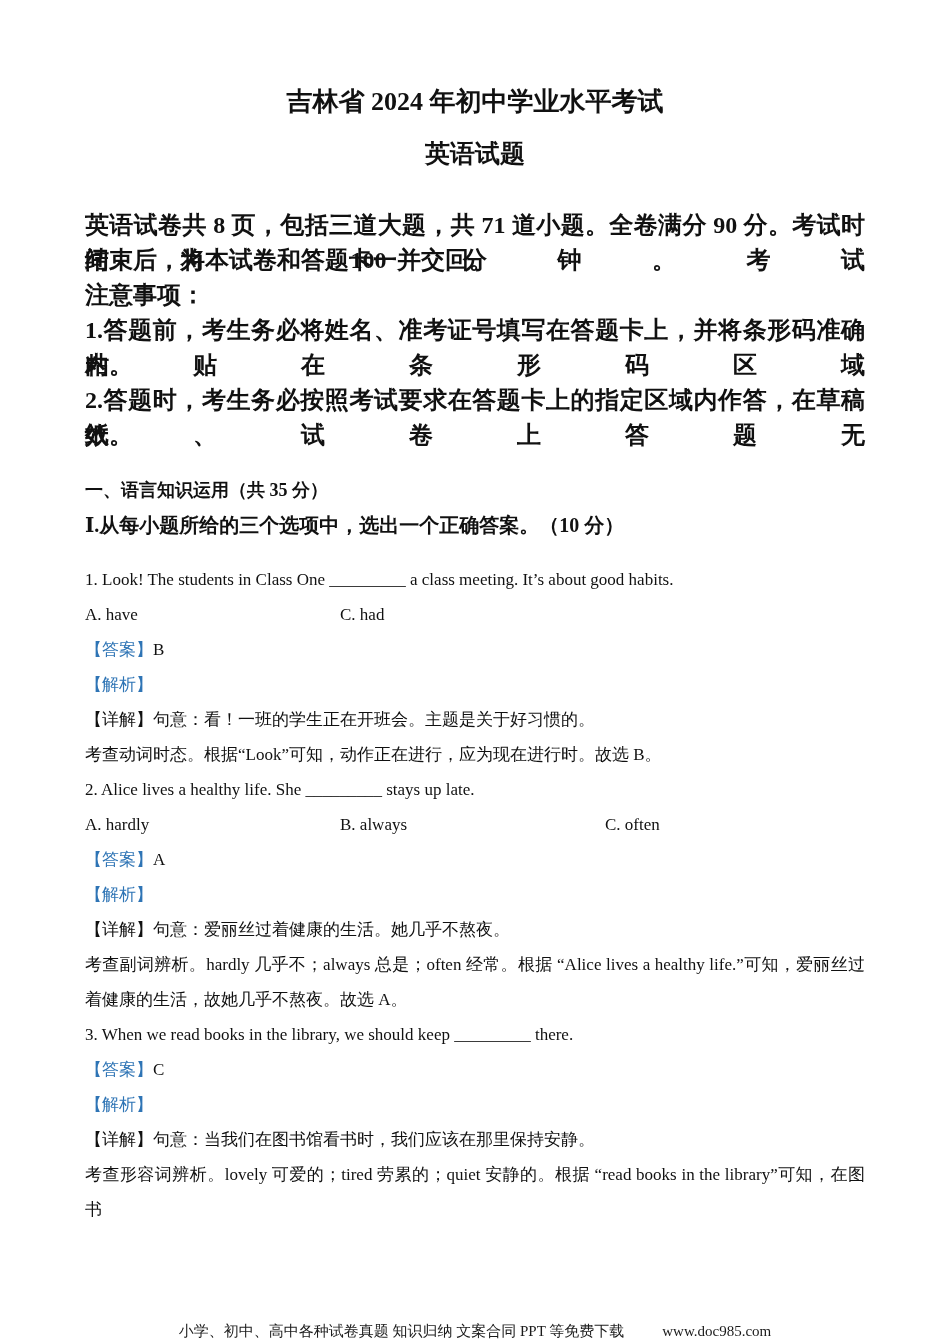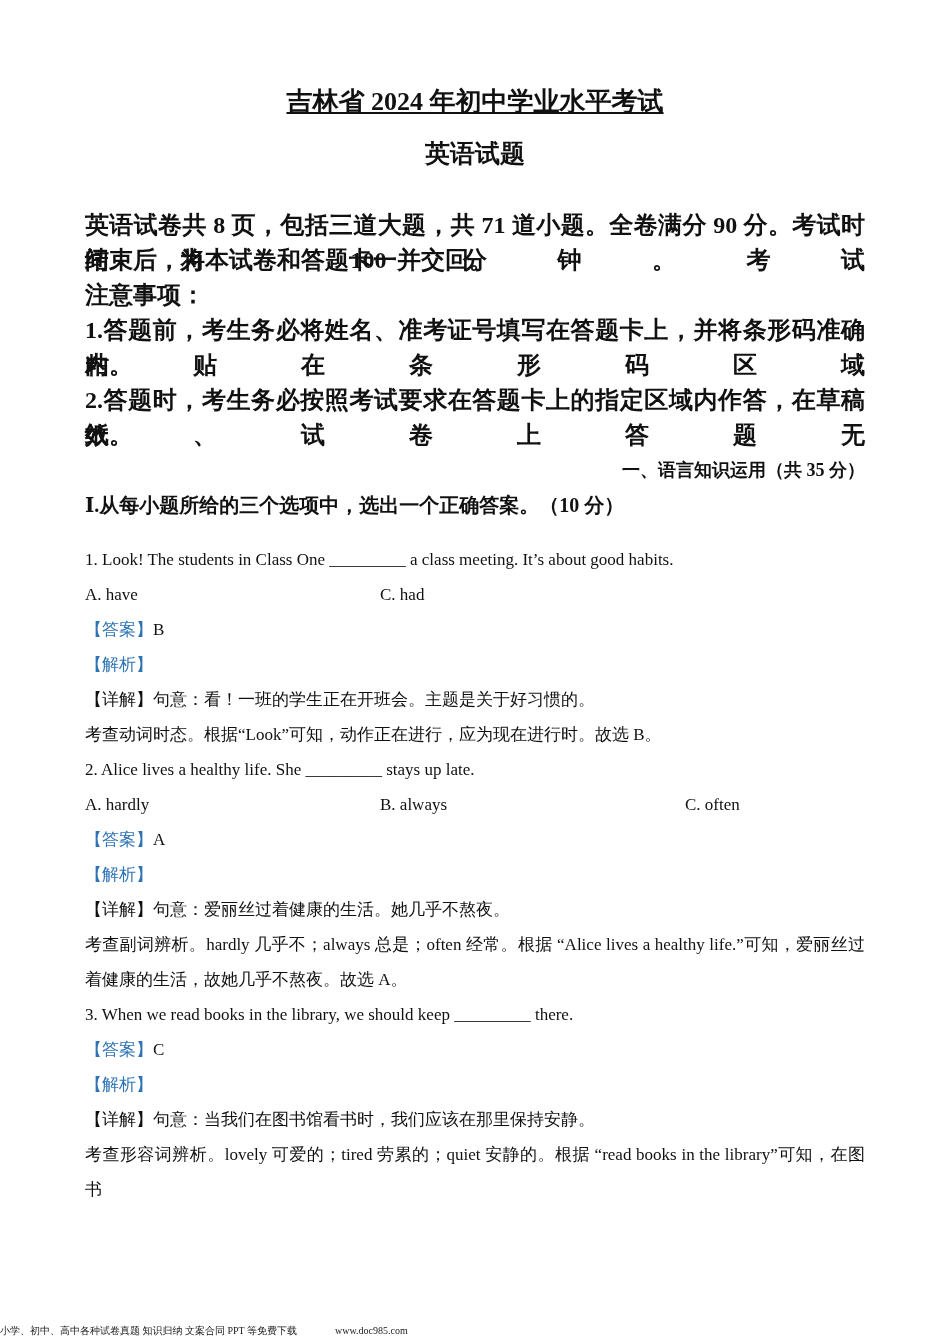--- a/index.html
+++ b/index.html
@@ -9,55 +9,53 @@
     margin:0 auto;
     background:#ffffff;
     font-family:"Liberation Serif","DejaVu Serif",serif;
     color:#111;
     overflow:hidden;
   }
   .doc-title{
     position:absolute;top:86px;left:0;right:0;
     text-align:center;font-weight:bold;font-size:26px;line-height:32px;
     white-space:nowrap;
-    text-decoration:underline;
   }
   .doc-subtitle{
     position:absolute;top:138px;left:0;right:0;
     text-align:center;font-weight:bold;font-size:25px;line-height:32px;
     white-space:nowrap;
   }
   .body-col{
     position:absolute;top:208px;left:85px;width:780px;
   }
   .line{
     height:35px;line-height:35px;font-size:17px;
     white-space:nowrap;
   }
   .b{font-weight:bold;font-size:24px;}
   .fill{
     white-space:normal;
     text-align:justify;
     text-align-last:justify;
   }
   .secthead{
-    margin-top:0;
-    text-align:right;font-weight:bold;font-size:18px;
+    margin-top:20px;
+    text-align:left;font-weight:bold;font-size:18px;
   }
   .parthead{font-weight:bold;font-size:20px;}
   .stem-first{margin-top:19px;}
   .opts{
     display:grid;
     grid-template-columns:255px 265px 1fr;
-    gap:40px;
   }
   .blue{color:var(--label-blue,#2E74B5);margin-top:18px;}
   .footer{
     position:absolute;left:0;right:0;bottom:3px;
-    font-size:10px;line-height:20px;color:#1a1a1a;
+    text-align:center;font-size:15px;line-height:20px;color:#1a1a1a;
     white-space:nowrap;
   }
   .footer .url{margin-left:38px;}
 </style>
 </head>
 <body>
 
 <div class="page">
 
   <div class="doc-title">吉林省 2024 年初中学业水平考试</div>

